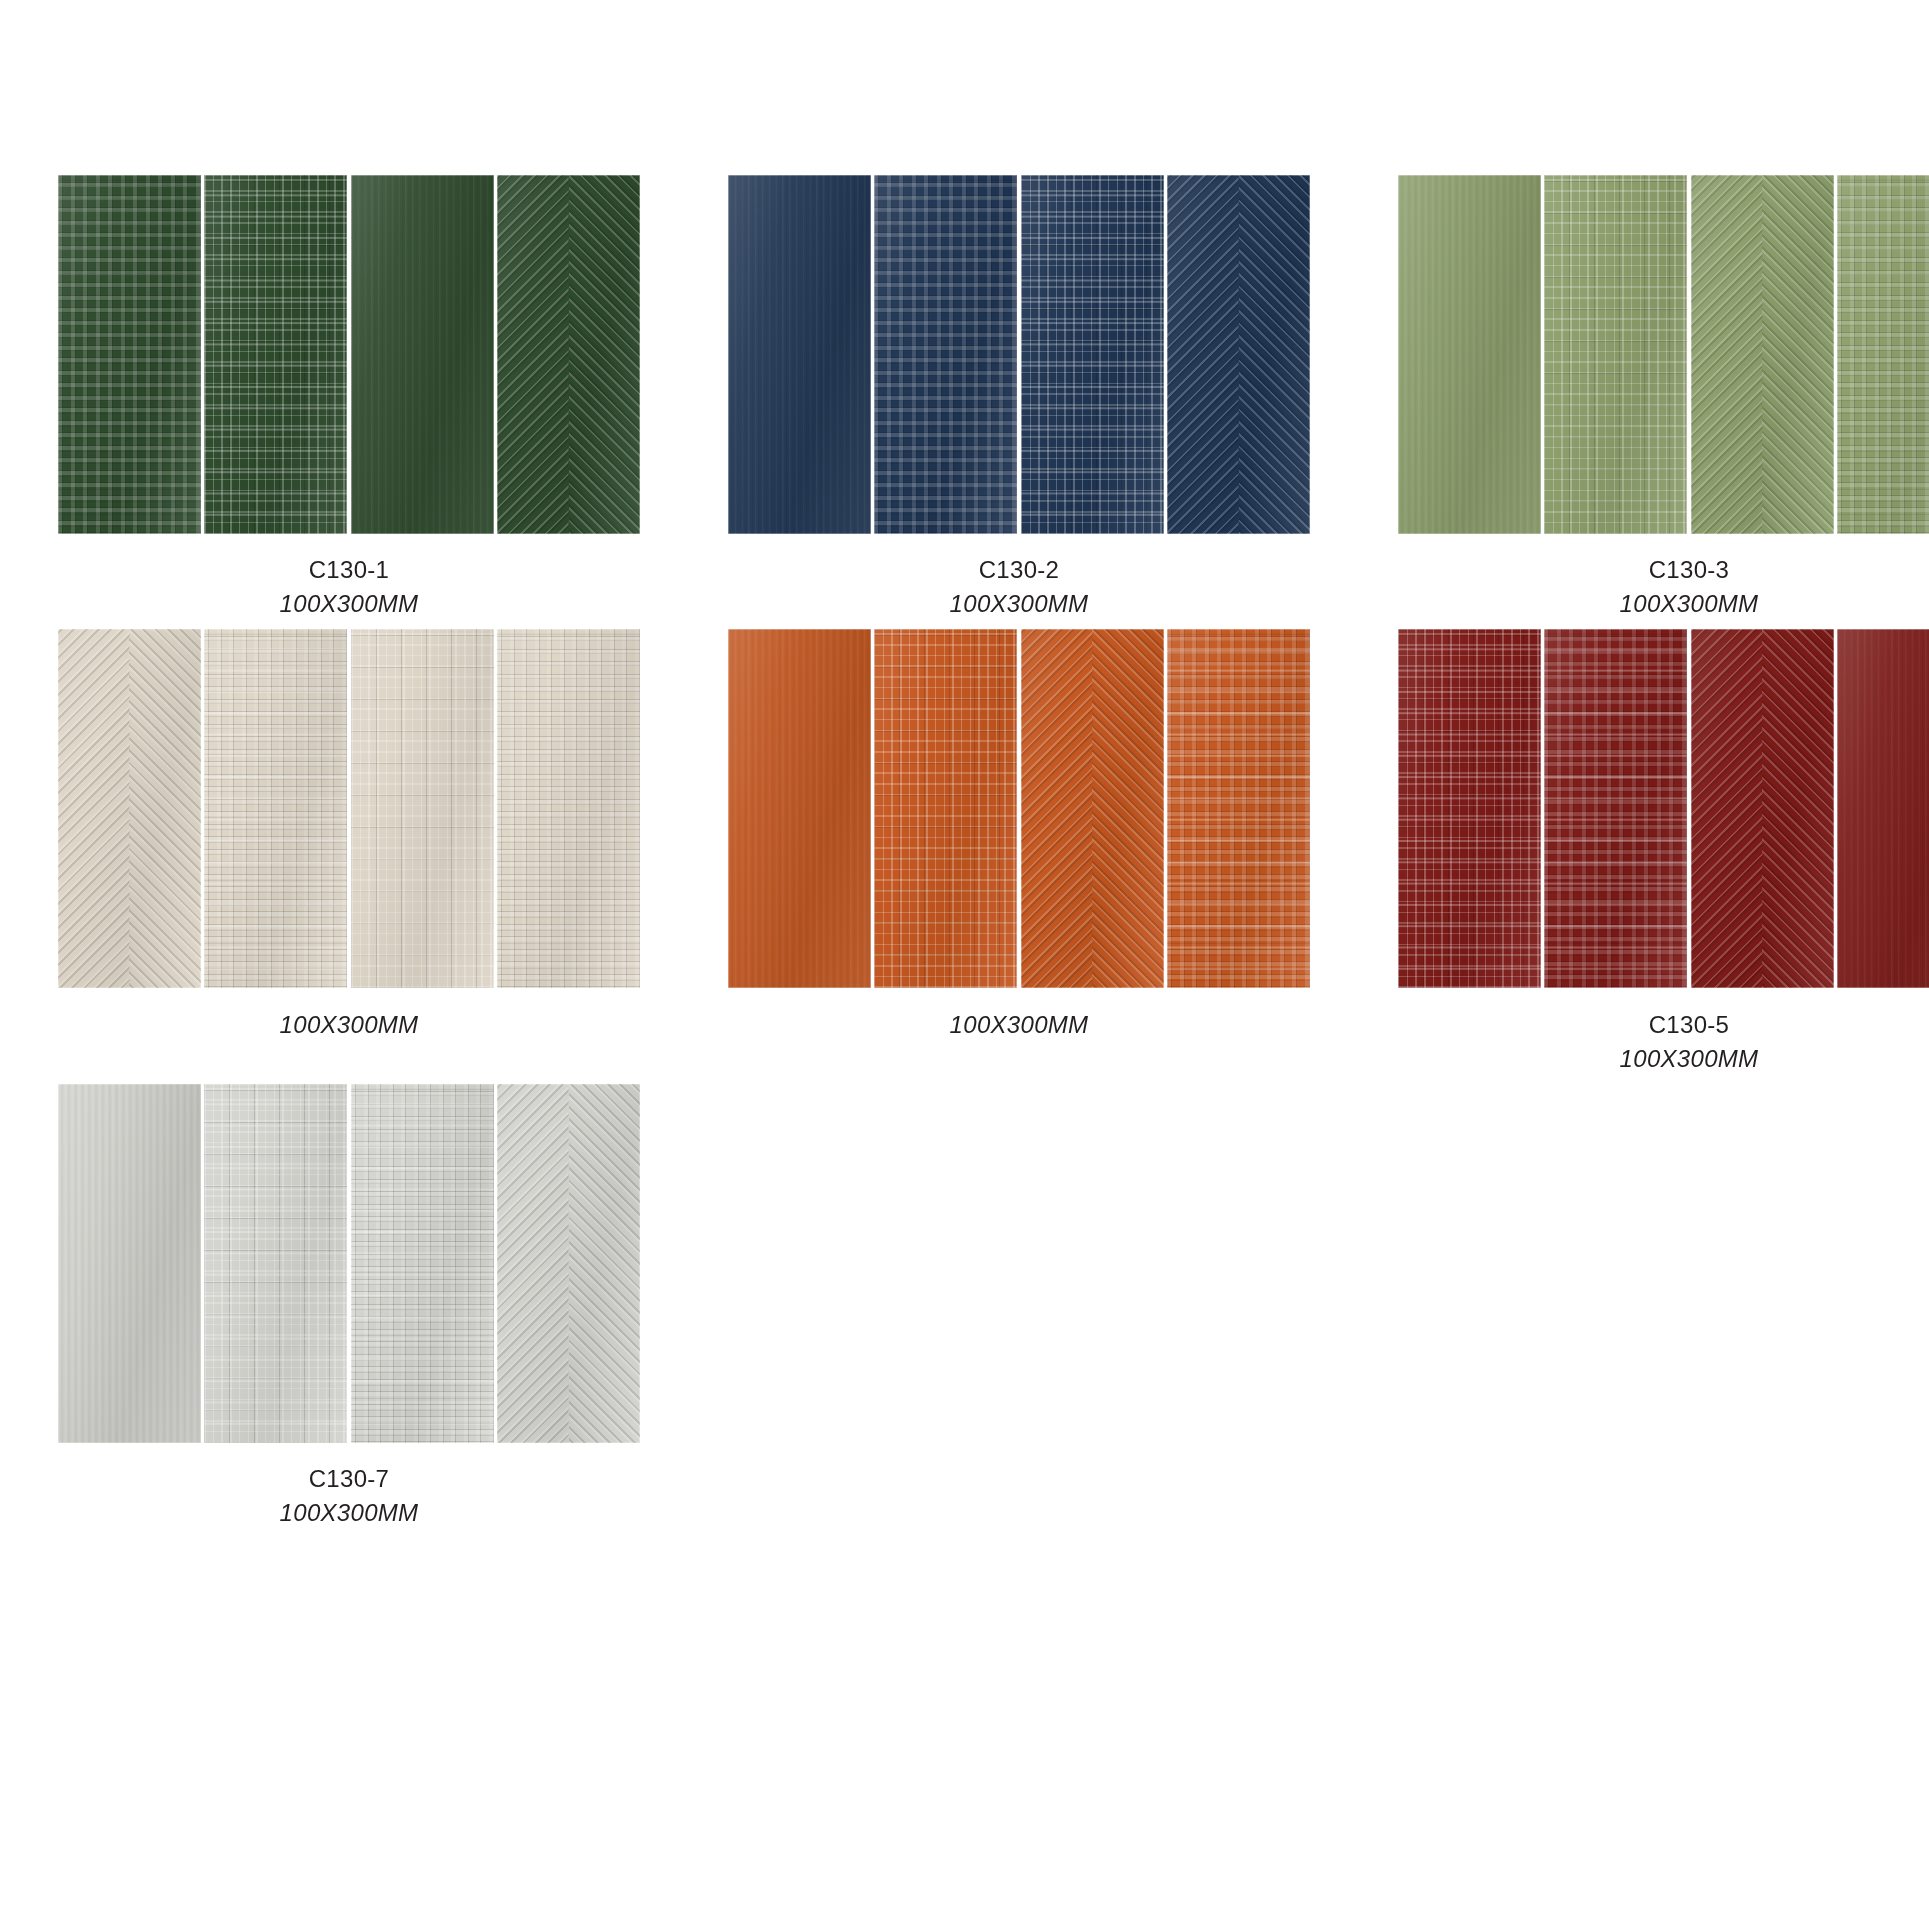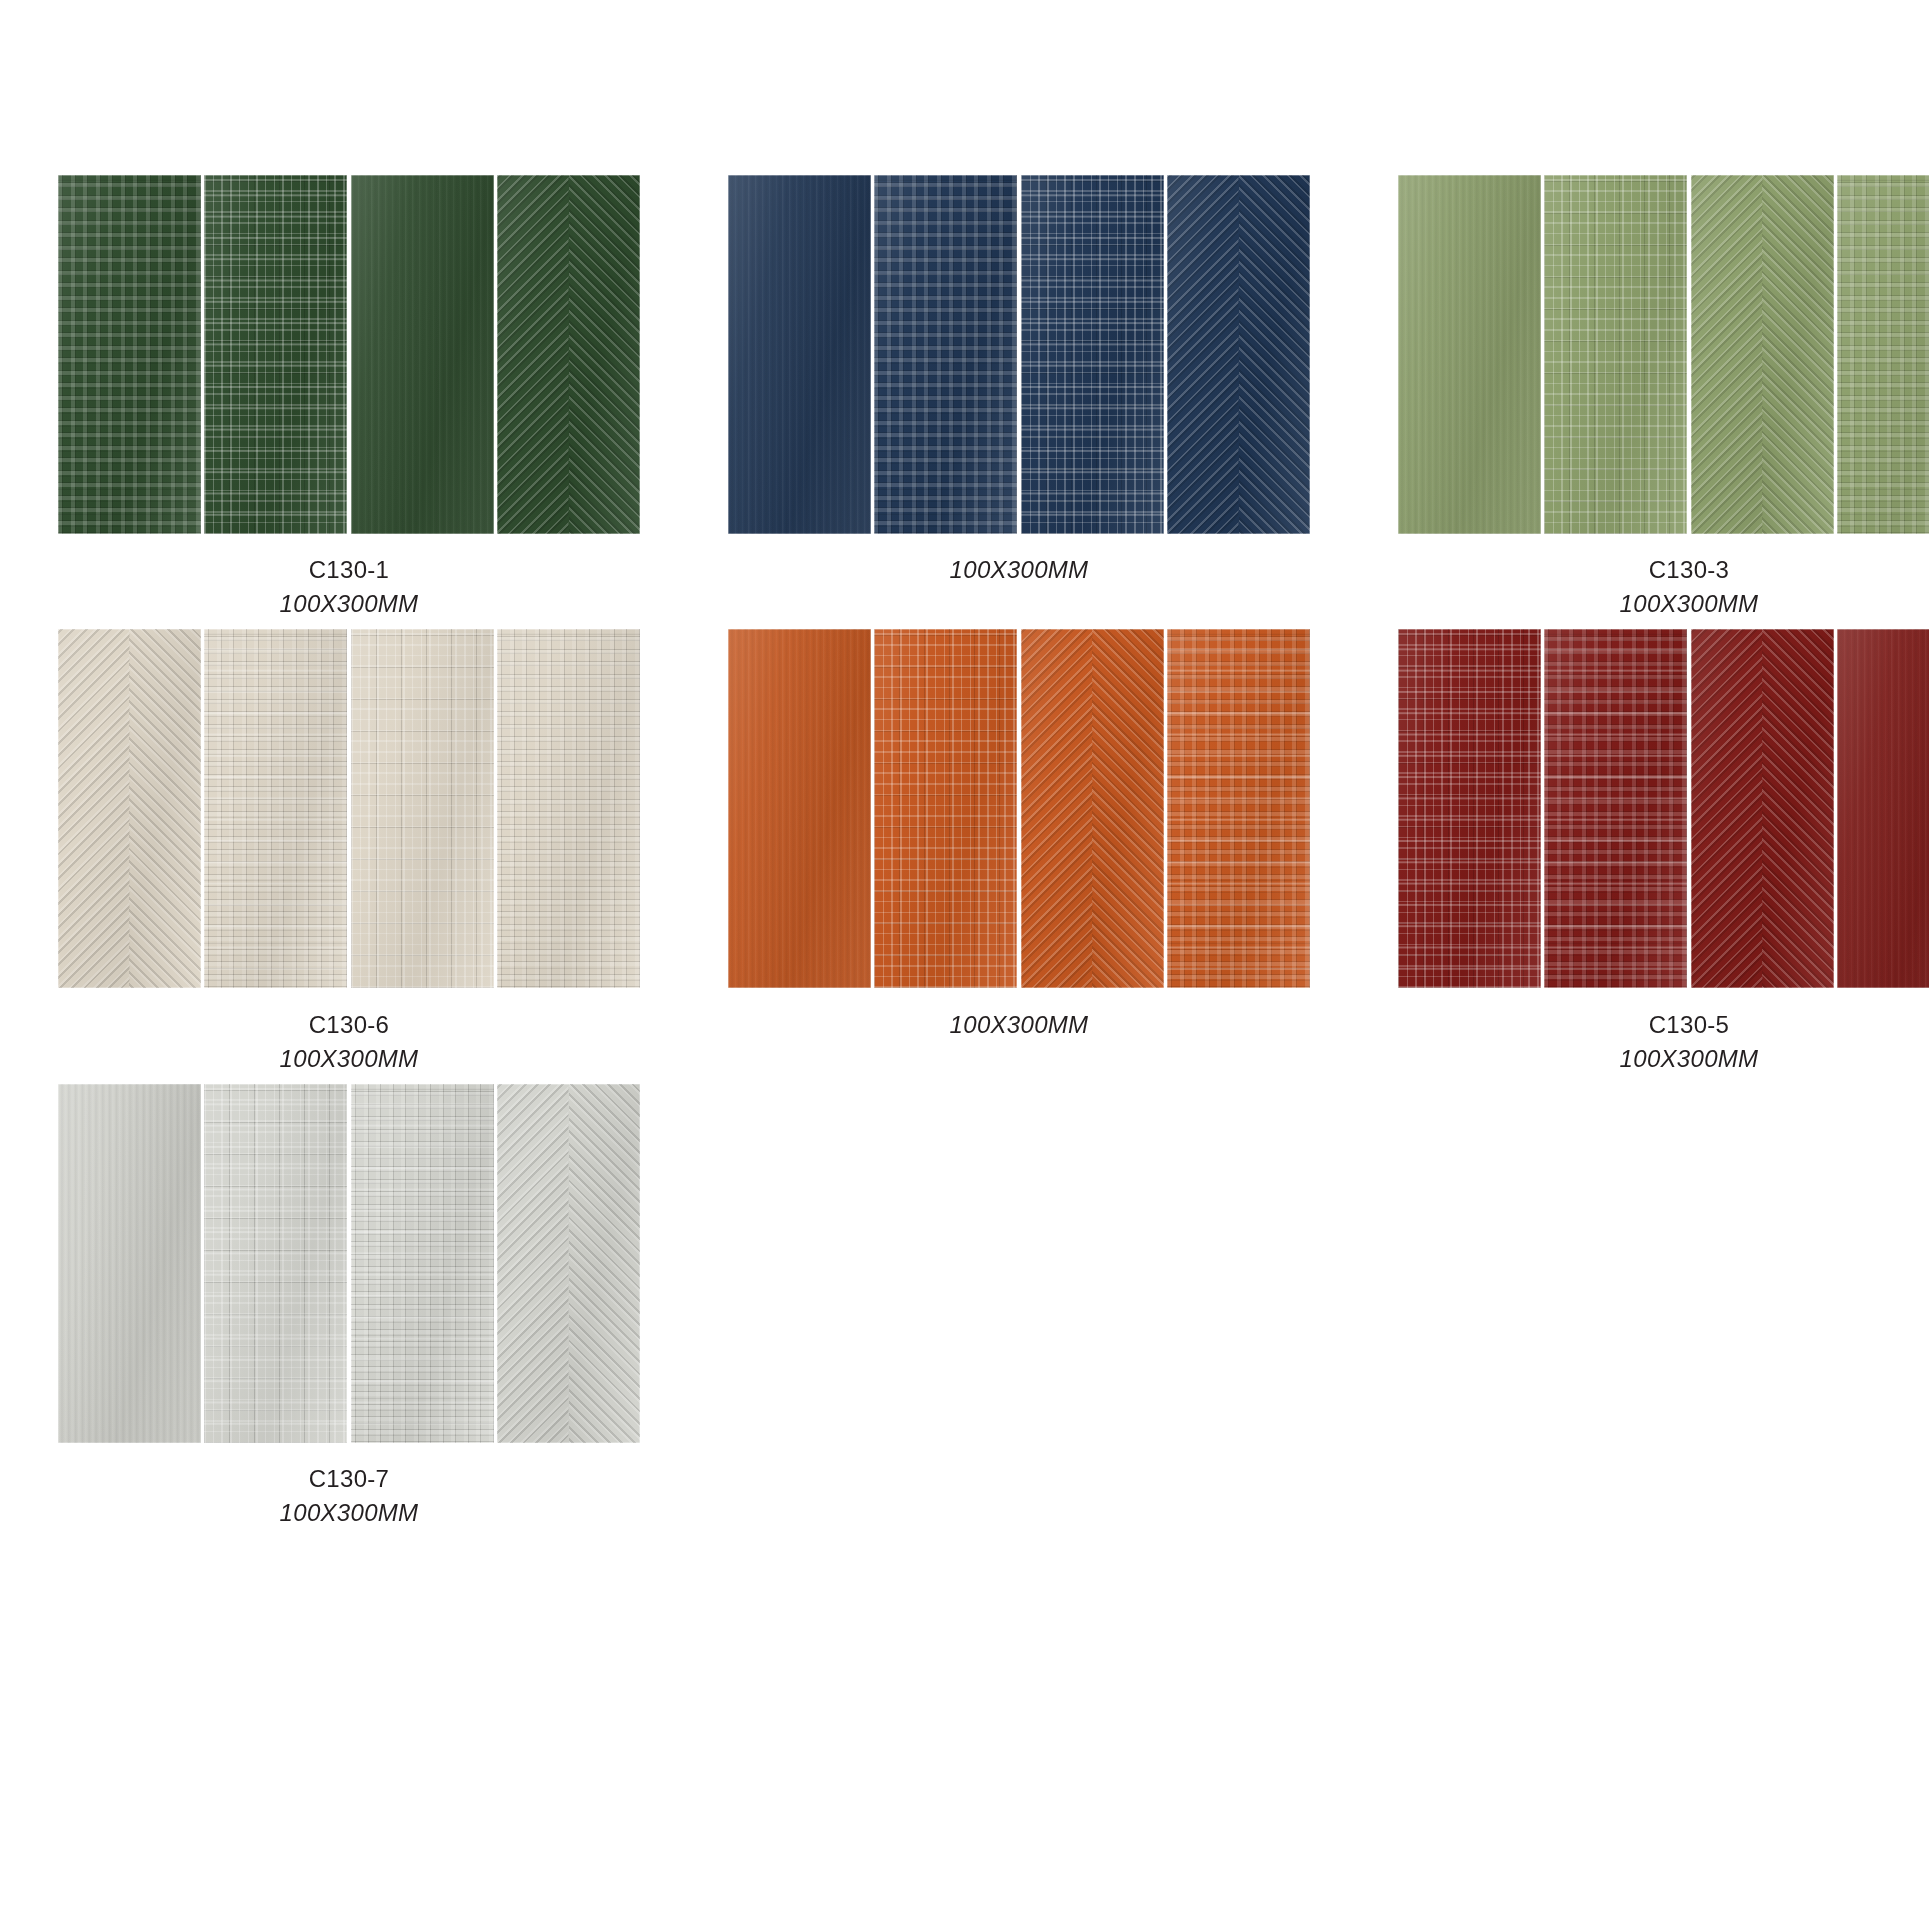--- a/index.html
+++ b/index.html
@@ -211,20 +211,21 @@
           <div class="tile gloss" style="background: rgb(31, 53, 83);">
             <div class="tex tex-cross"></div>
             <div class="sheen"></div>
           </div>
           <div class="tile" style="background: rgb(31, 53, 83);">
             <div class="tex tex-chev"></div>
             <div class="sheen"></div>
           </div>
         </div>
         <div class="caption">
+          <span class="code">C130-2</span>
           <span class="size">100X300MM</span>
         </div>
       </div>
       <div class="product">
         <div class="tiles">
           <div class="tile" style="background: rgb(139, 158, 106);">
             <div class="tex tex-plain"></div>
             <div class="sheen"></div>
           </div>
           <div class="tile" style="background: rgb(139, 158, 106);">
@@ -258,21 +259,20 @@
           <div class="tile" style="background: rgb(221, 213, 198);">
             <div class="tex tex-cross"></div>
             <div class="sheen"></div>
           </div>
           <div class="tile" style="background: rgb(221, 213, 198);">
             <div class="tex tex-basket"></div>
             <div class="sheen"></div>
           </div>
         </div>
         <div class="caption">
-          <span class="code">C130-6</span>
           <span class="size">100X300MM</span>
         </div>
       </div>
       <div class="product">
         <div class="tiles">
           <div class="tile" style="background: rgb(196, 86, 31);">
             <div class="tex tex-plain"></div>
             <div class="sheen"></div>
           </div>
           <div class="tile" style="background: rgb(196, 86, 31);">

